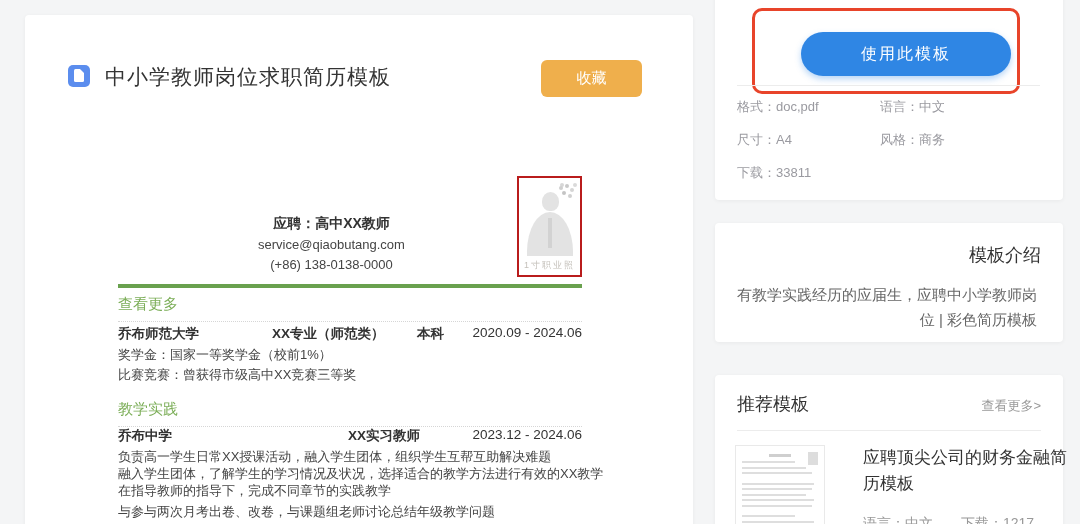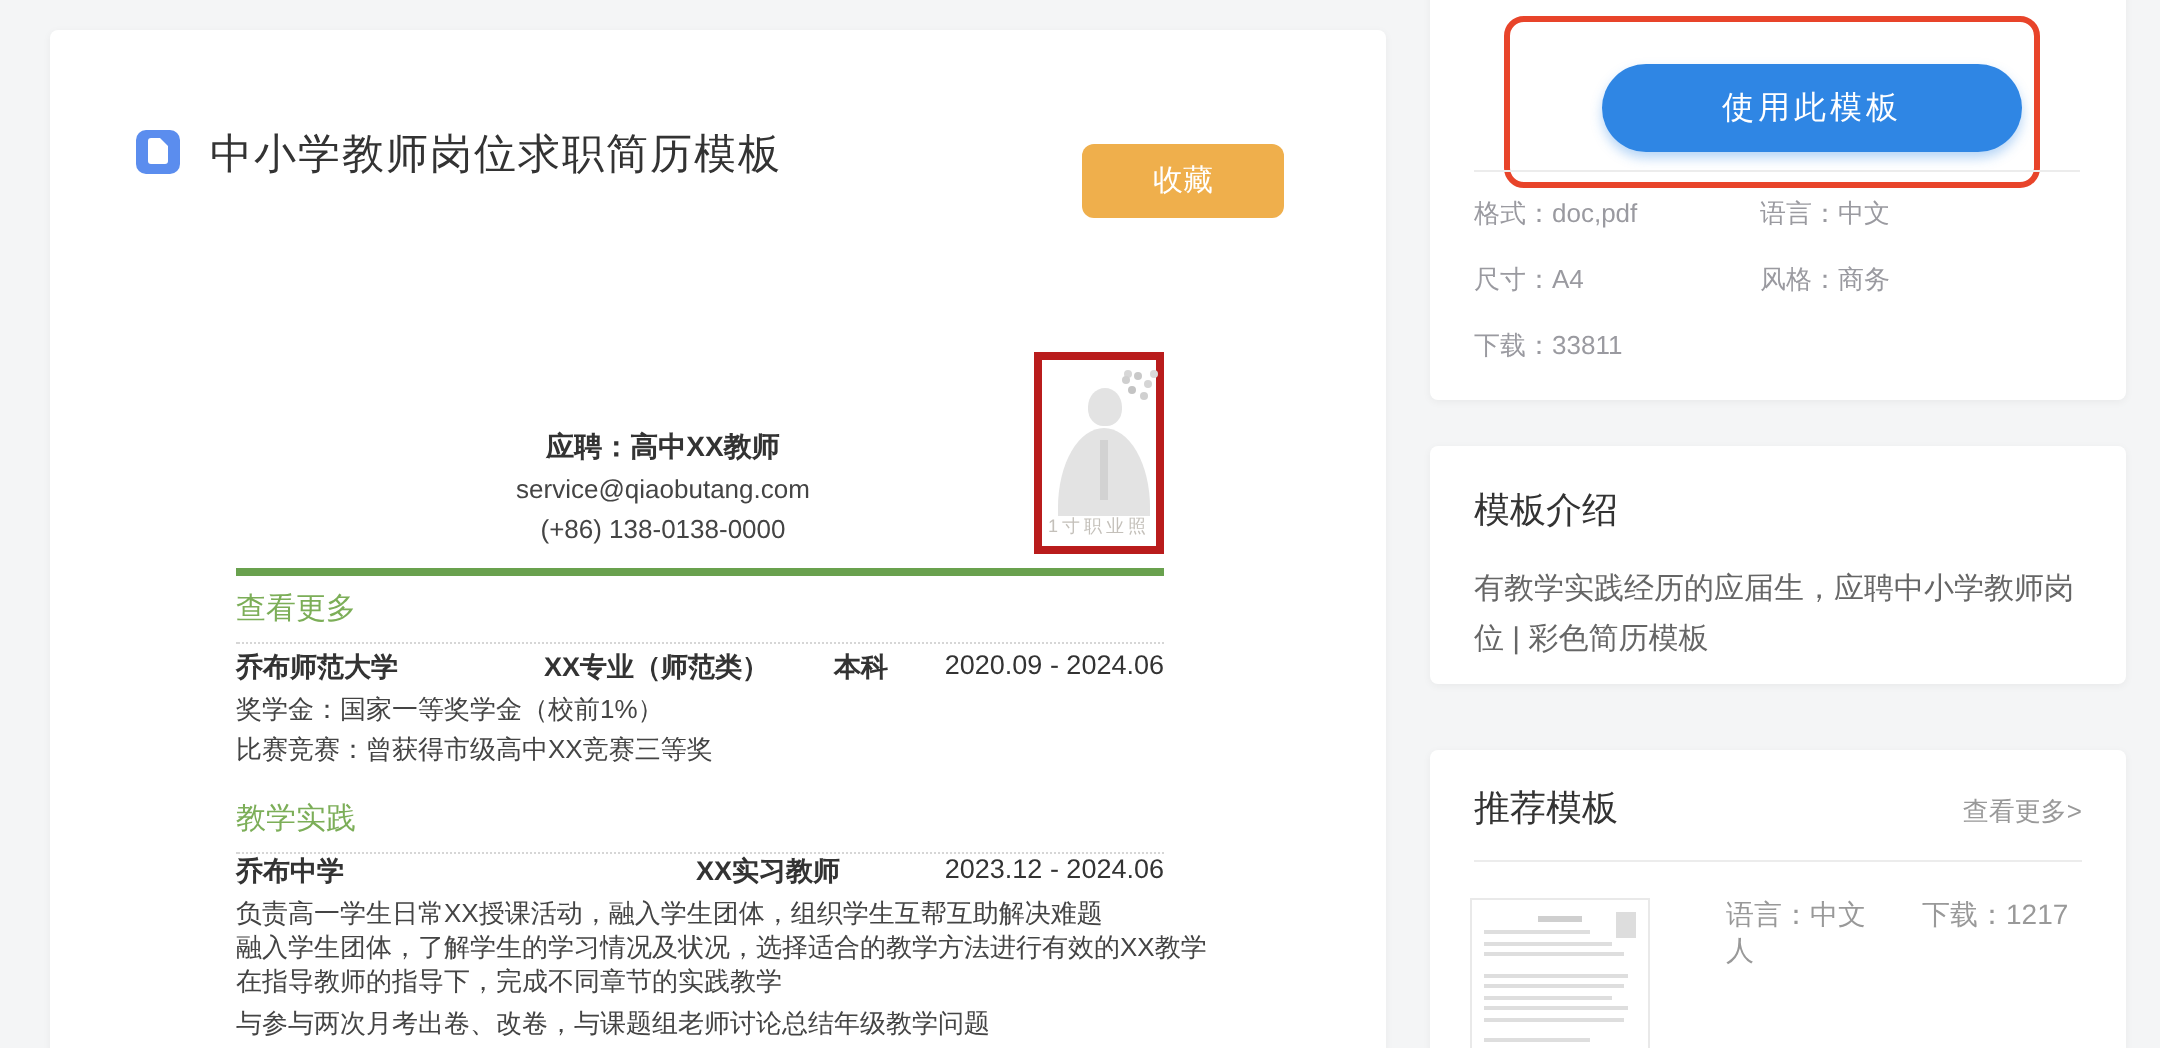--- a/index.html
+++ b/index.html
@@ -37,34 +37,33 @@
   #page-title {
     position:absolute; left:80px; top:48px;
     font-size:21px; font-weight:500; color:#333; letter-spacing:1px;
   }
   #fav-btn {
     position:absolute; left:516px; top:45px;
     width:101px; height:37px;
     background:#efaf4c; border:none; border-radius:6px;
     color:#fff; font-size:15px; cursor:pointer;
     font-family:inherit;
-    margin-top:12px;
   }
 
   
   .r-center { position:absolute; left:93px; width:427px; text-align:center; }
   #r-name   { top:155px; font-size:27px; font-weight:700; color:#6ca955; letter-spacing:2px; }
   #r-objective { top:200px; font-size:14px; font-weight:700; color:#333; }
   #r-email  { top:222px; font-size:13px; color:#444; }
   #r-phone  { top:242px; font-size:13px; color:#444; }
 
   #r-photo {
     position:absolute; left:492px; top:161px;
     width:65px; height:101px;
-    background:#fff; border:4px solid #b91c1c;
+    background:#fff; border:2px solid #b91c1c;
   }
   #r-photo .head {
     position:absolute; left:23px; top:14px;
     width:17px; height:19px; border-radius:50% 50% 45% 45%;
     background:#e3e3e3;
   }
   #r-photo .shoulders {
     position:absolute; left:8px; top:34px;
     width:46px; height:44px; border-radius:50% 50% 0 0/90% 90% 0 0;
     background:#e3e3e3;
@@ -122,21 +121,21 @@
     pointer-events:none;
   }
   #right-card1 .divider { position:absolute; left:22px; top:97px; width:303px; height:1px; background:#ececec; }
   #meta-grid {
     position:absolute; left:22px; top:110px;
     display:grid; grid-template-columns:143px 1fr; row-gap:15px;
     font-size:13px; color:#9a9aa0;
   }
   #meta-grid .v { color:#9a9aa0; }
 
-  #right-card2 { left:715px; top:223px; width:348px; height:119px; padding:20px 22px; }
+  #right-card2 { left:715px; top:223px; width:348px; height:119px; padding:20px 22px;text-align:right; }
   #intro-title { font-size:18px; color:#333; font-weight:500; margin-bottom:15px; }
   #intro-text { font-size:15px; color:#666; line-height:25px; width:300px; }
 
   #right-card3 { left:715px; top:375px; width:348px; height:200px; padding:17px 22px 0; }
   #rec-head { display:flex; justify-content:space-between; align-items:baseline; }
   #rec-title { font-size:18px; color:#333; font-weight:500; }
   #rec-more { font-size:13px; color:#999; cursor:pointer; text-decoration:none; }
   #right-card3 .divider { height:1px; background:#ececec; margin-top:14px; }
   #rec-item { position:relative; margin-top:14px; cursor:pointer; }
   #rec-thumb {
@@ -252,17 +251,18 @@
       <div class="l s4"></div>
         <div class="l s2"></div>
         <div class="l s3"></div>
         <div class="l s4"></div>
       <div class="l s2"></div>
         <div class="gap"></div>
       <div class="l s1"></div>
         <div class="l s4"></div>
 
     </div>
+    <div id="rec-item-title">应聘顶尖公司的财务金融简历模板</div>
     <div id="rec-item-meta">
       <span>语言：</span><span>中文</span><span class="dl">下载：</span><span>1217人</span>
     </div>
   </div>
 </div>
 
 </body></html>

